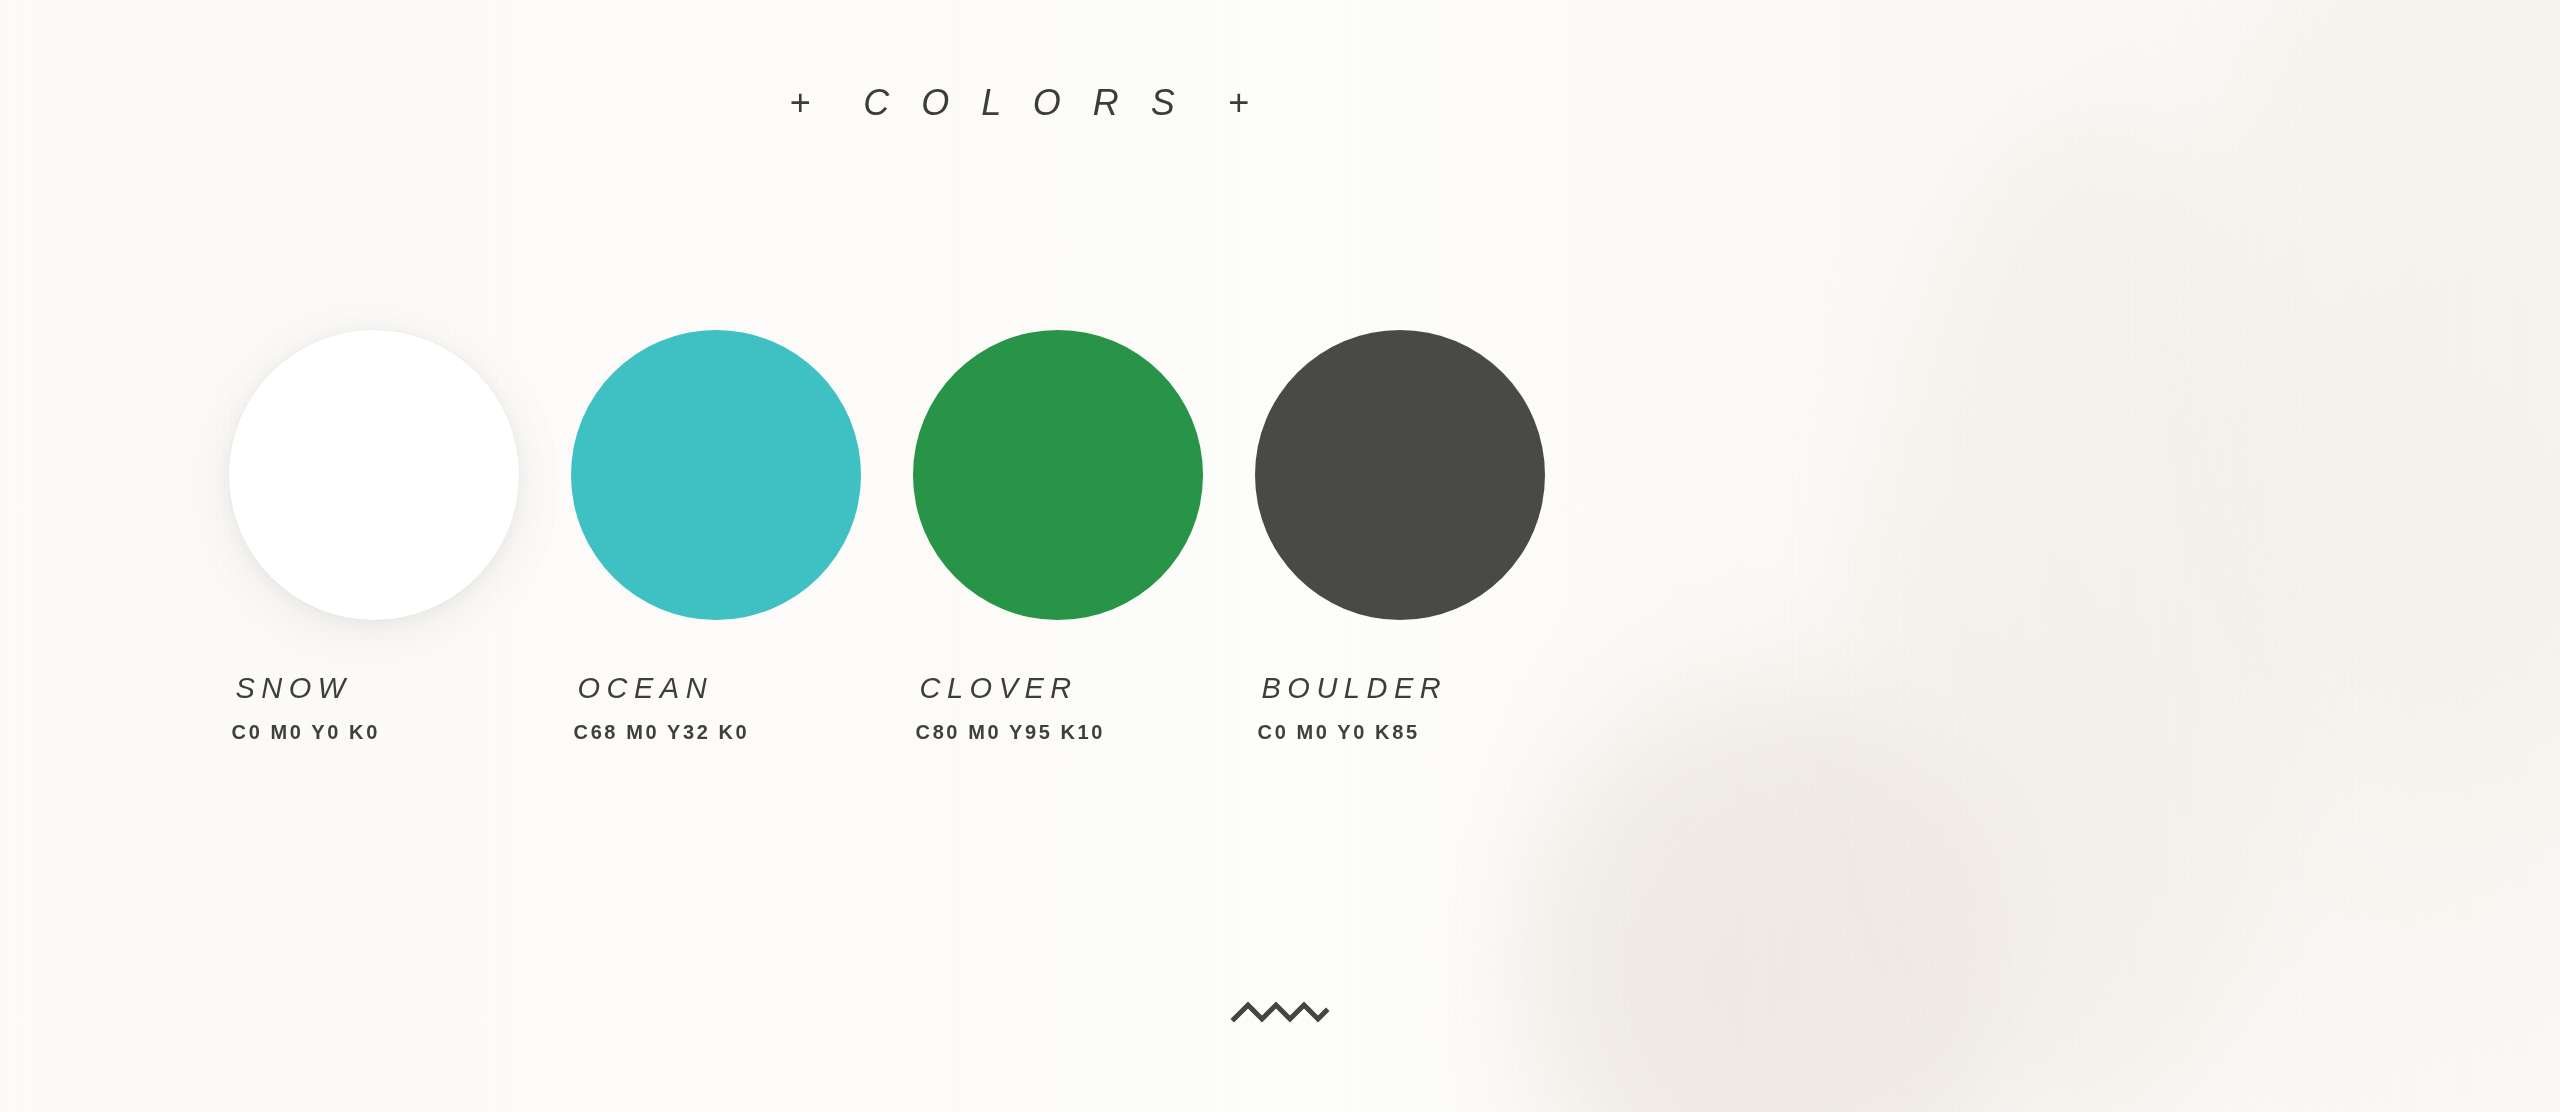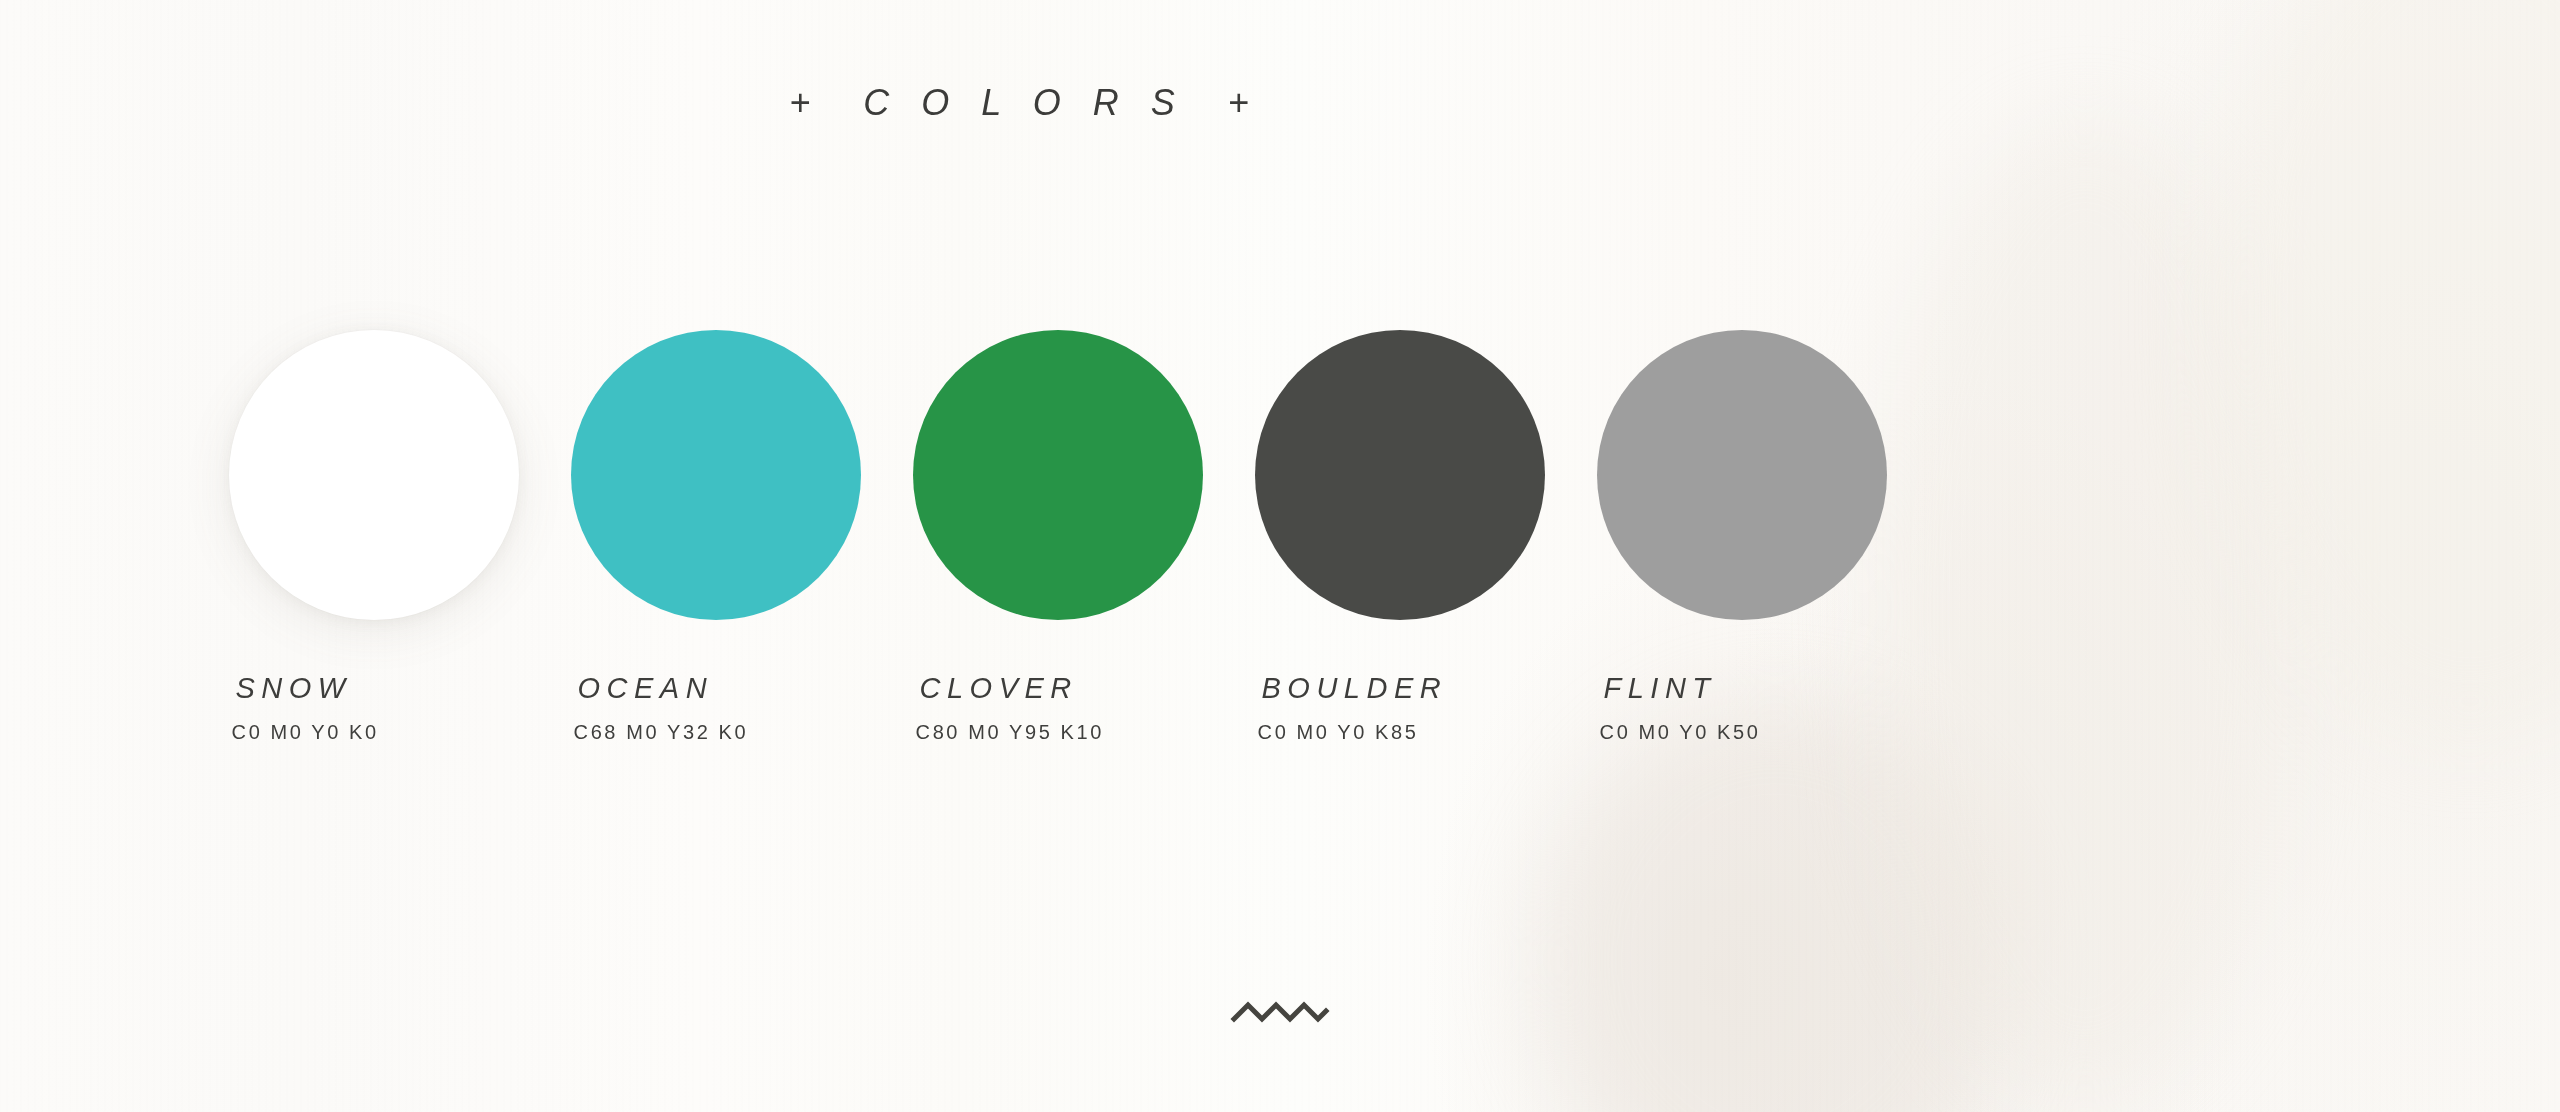--- a/index.html
+++ b/index.html
@@ -111,21 +111,21 @@
     font-weight: 400;
     font-size: 29px;
     letter-spacing: 6.5px;
     color: #3d3d3b;
     white-space: nowrap;
     text-indent: 6.5px;
   }
   .swatch-cmyk {
     margin-top: 16px;
     font-family: "Liberation Sans", sans-serif;
-    font-weight: 400;
+    font-weight: 700;
     font-size: 20px;
     letter-spacing: 2.6px;
     color: #3f3f3d;
     white-space: nowrap;
     text-indent: 2.6px;
   }
 
   
   .footer-ornament {
     position: absolute;
@@ -171,25 +171,20 @@
       <div class="swatch-cmyk">C80 M0 Y95 K10</div>
     </div>
 
 
     <div class="swatch">
       <div class="swatch-circle" style="background-color: rgb(73, 74, 71);"></div>
       <div class="swatch-name">BOULDER</div>
       <div class="swatch-cmyk">C0 M0 Y0 K85</div>
     </div>
 
-    <div class="swatch">
-      <div class="swatch-circle" style="background-color: rgb(158, 158, 158);"></div>
-      <div class="swatch-name">FLINT</div>
-      <div class="swatch-cmyk">C0 M0 Y0 K50</div>
-    </div>
 
   </div>
 
   <div class="footer-ornament">
     <span>
       <svg width="100" height="34" viewBox="0 0 100 34" aria-hidden="true">
         <polyline id="squiggle-path" points="4,24 18,10 32,24 46,10 60,24 74,10 88,24 96,16" fill="none" stroke="#45443F" stroke-width="5" stroke-linecap="square" stroke-linejoin="miter"></polyline>
       </svg>
     </span>
   </div>

